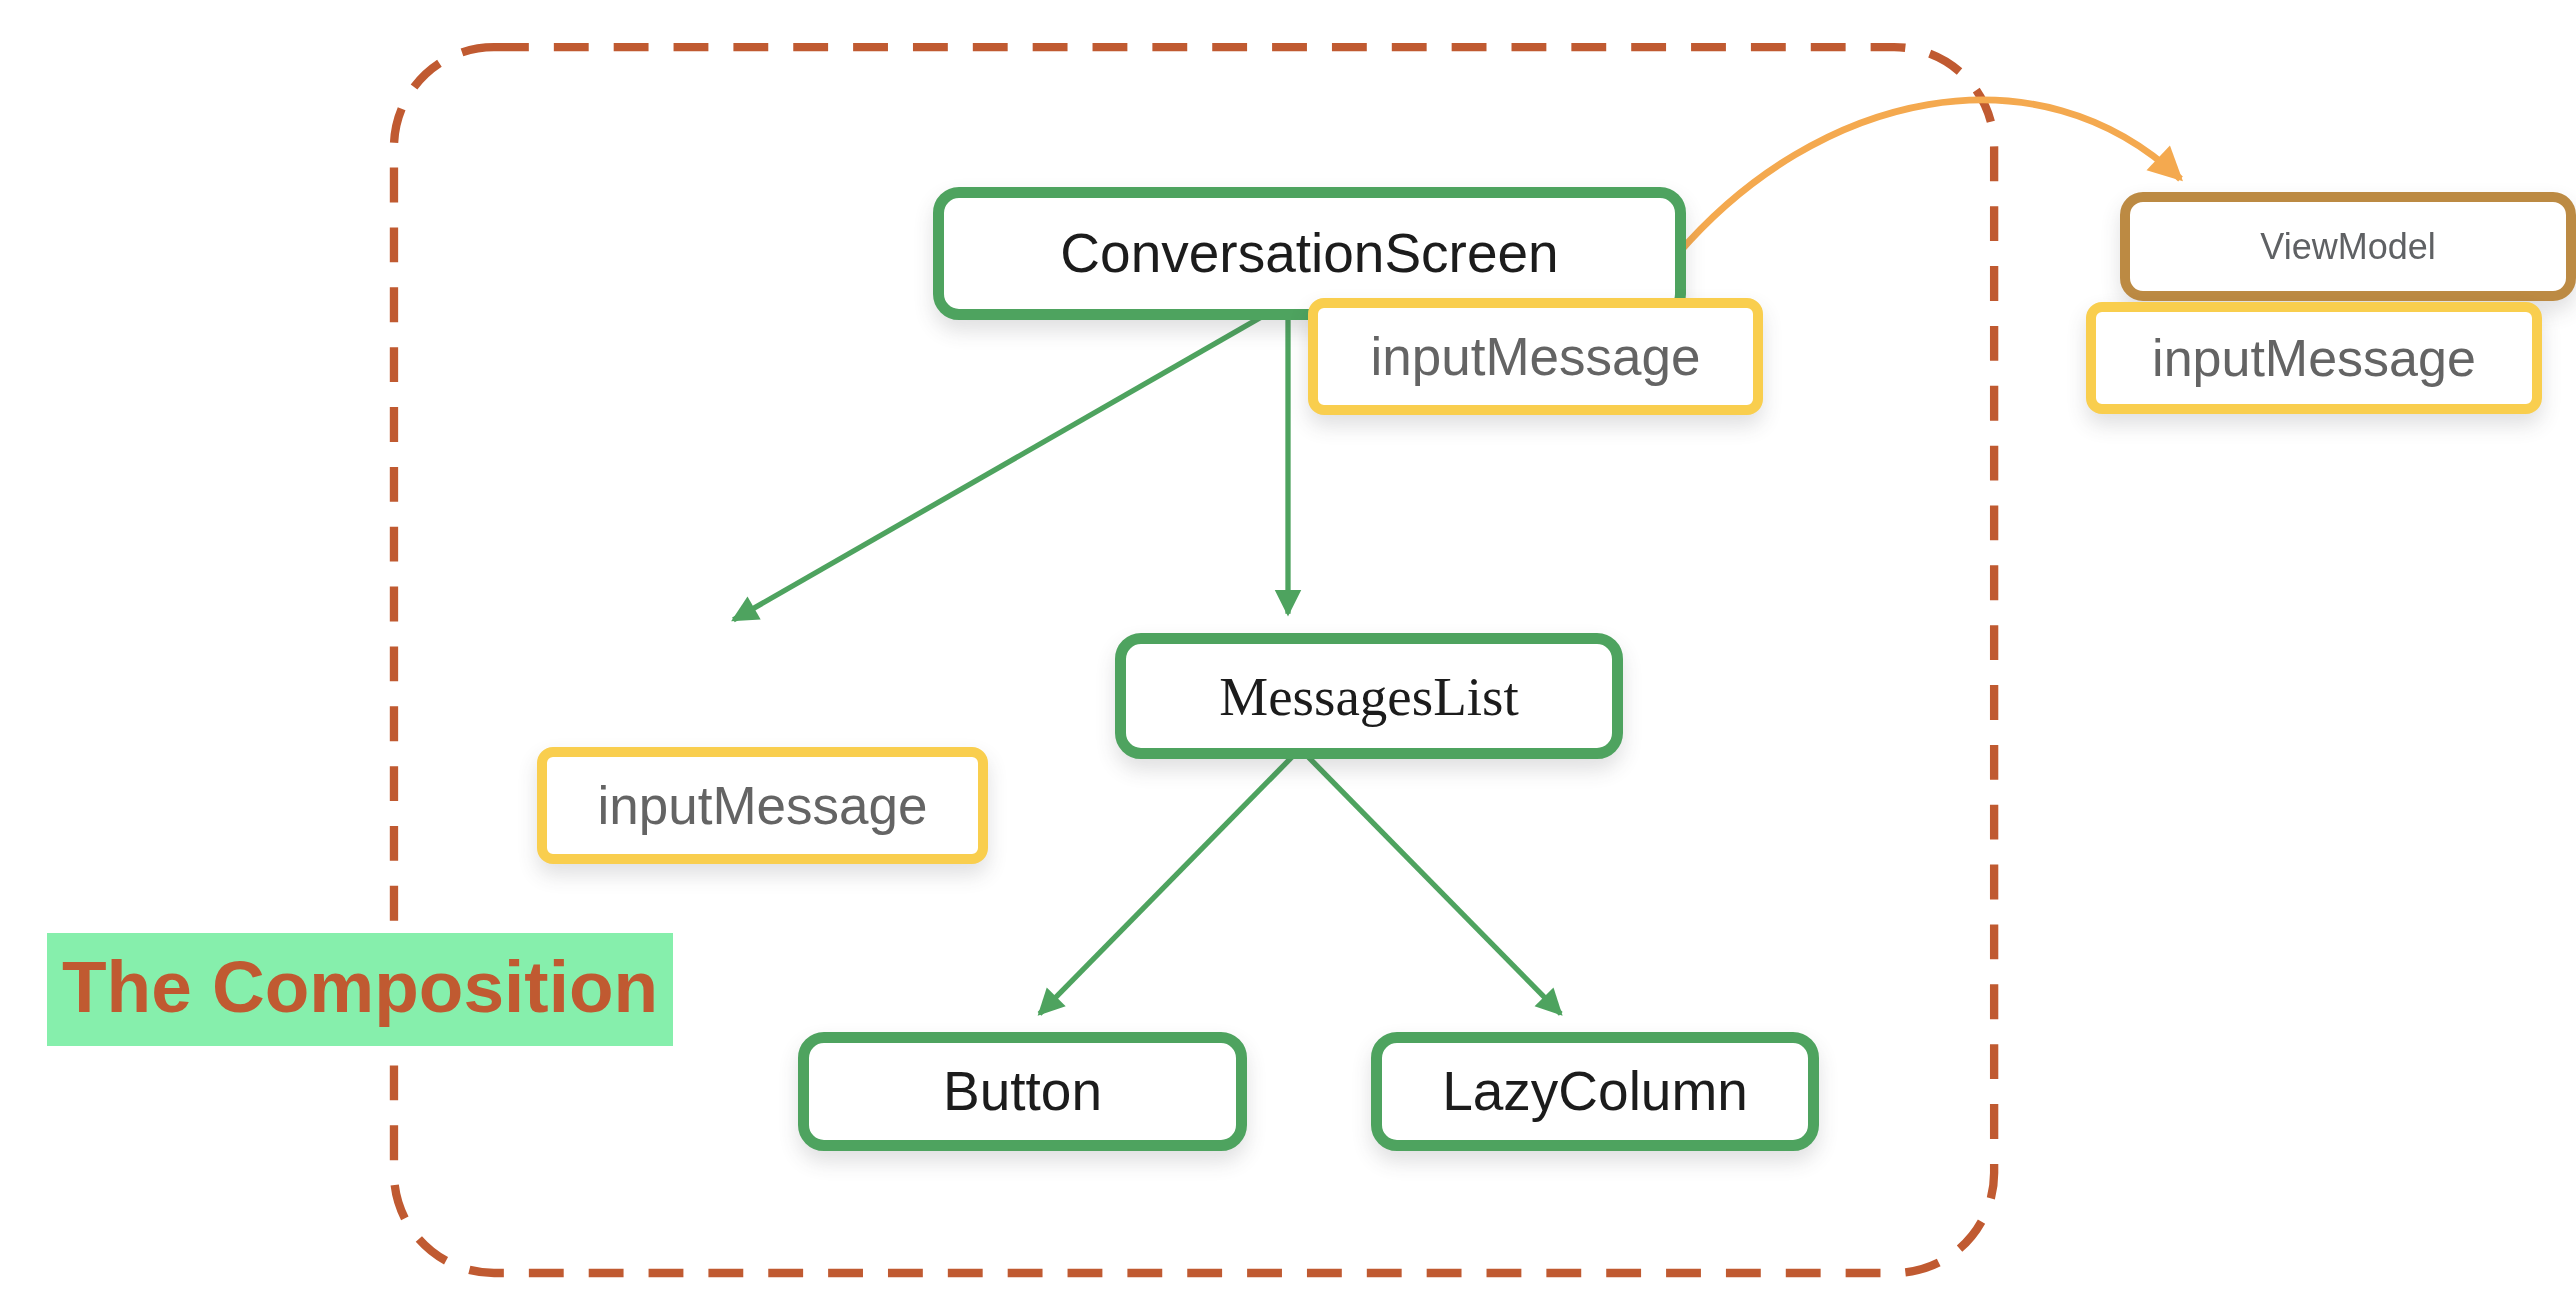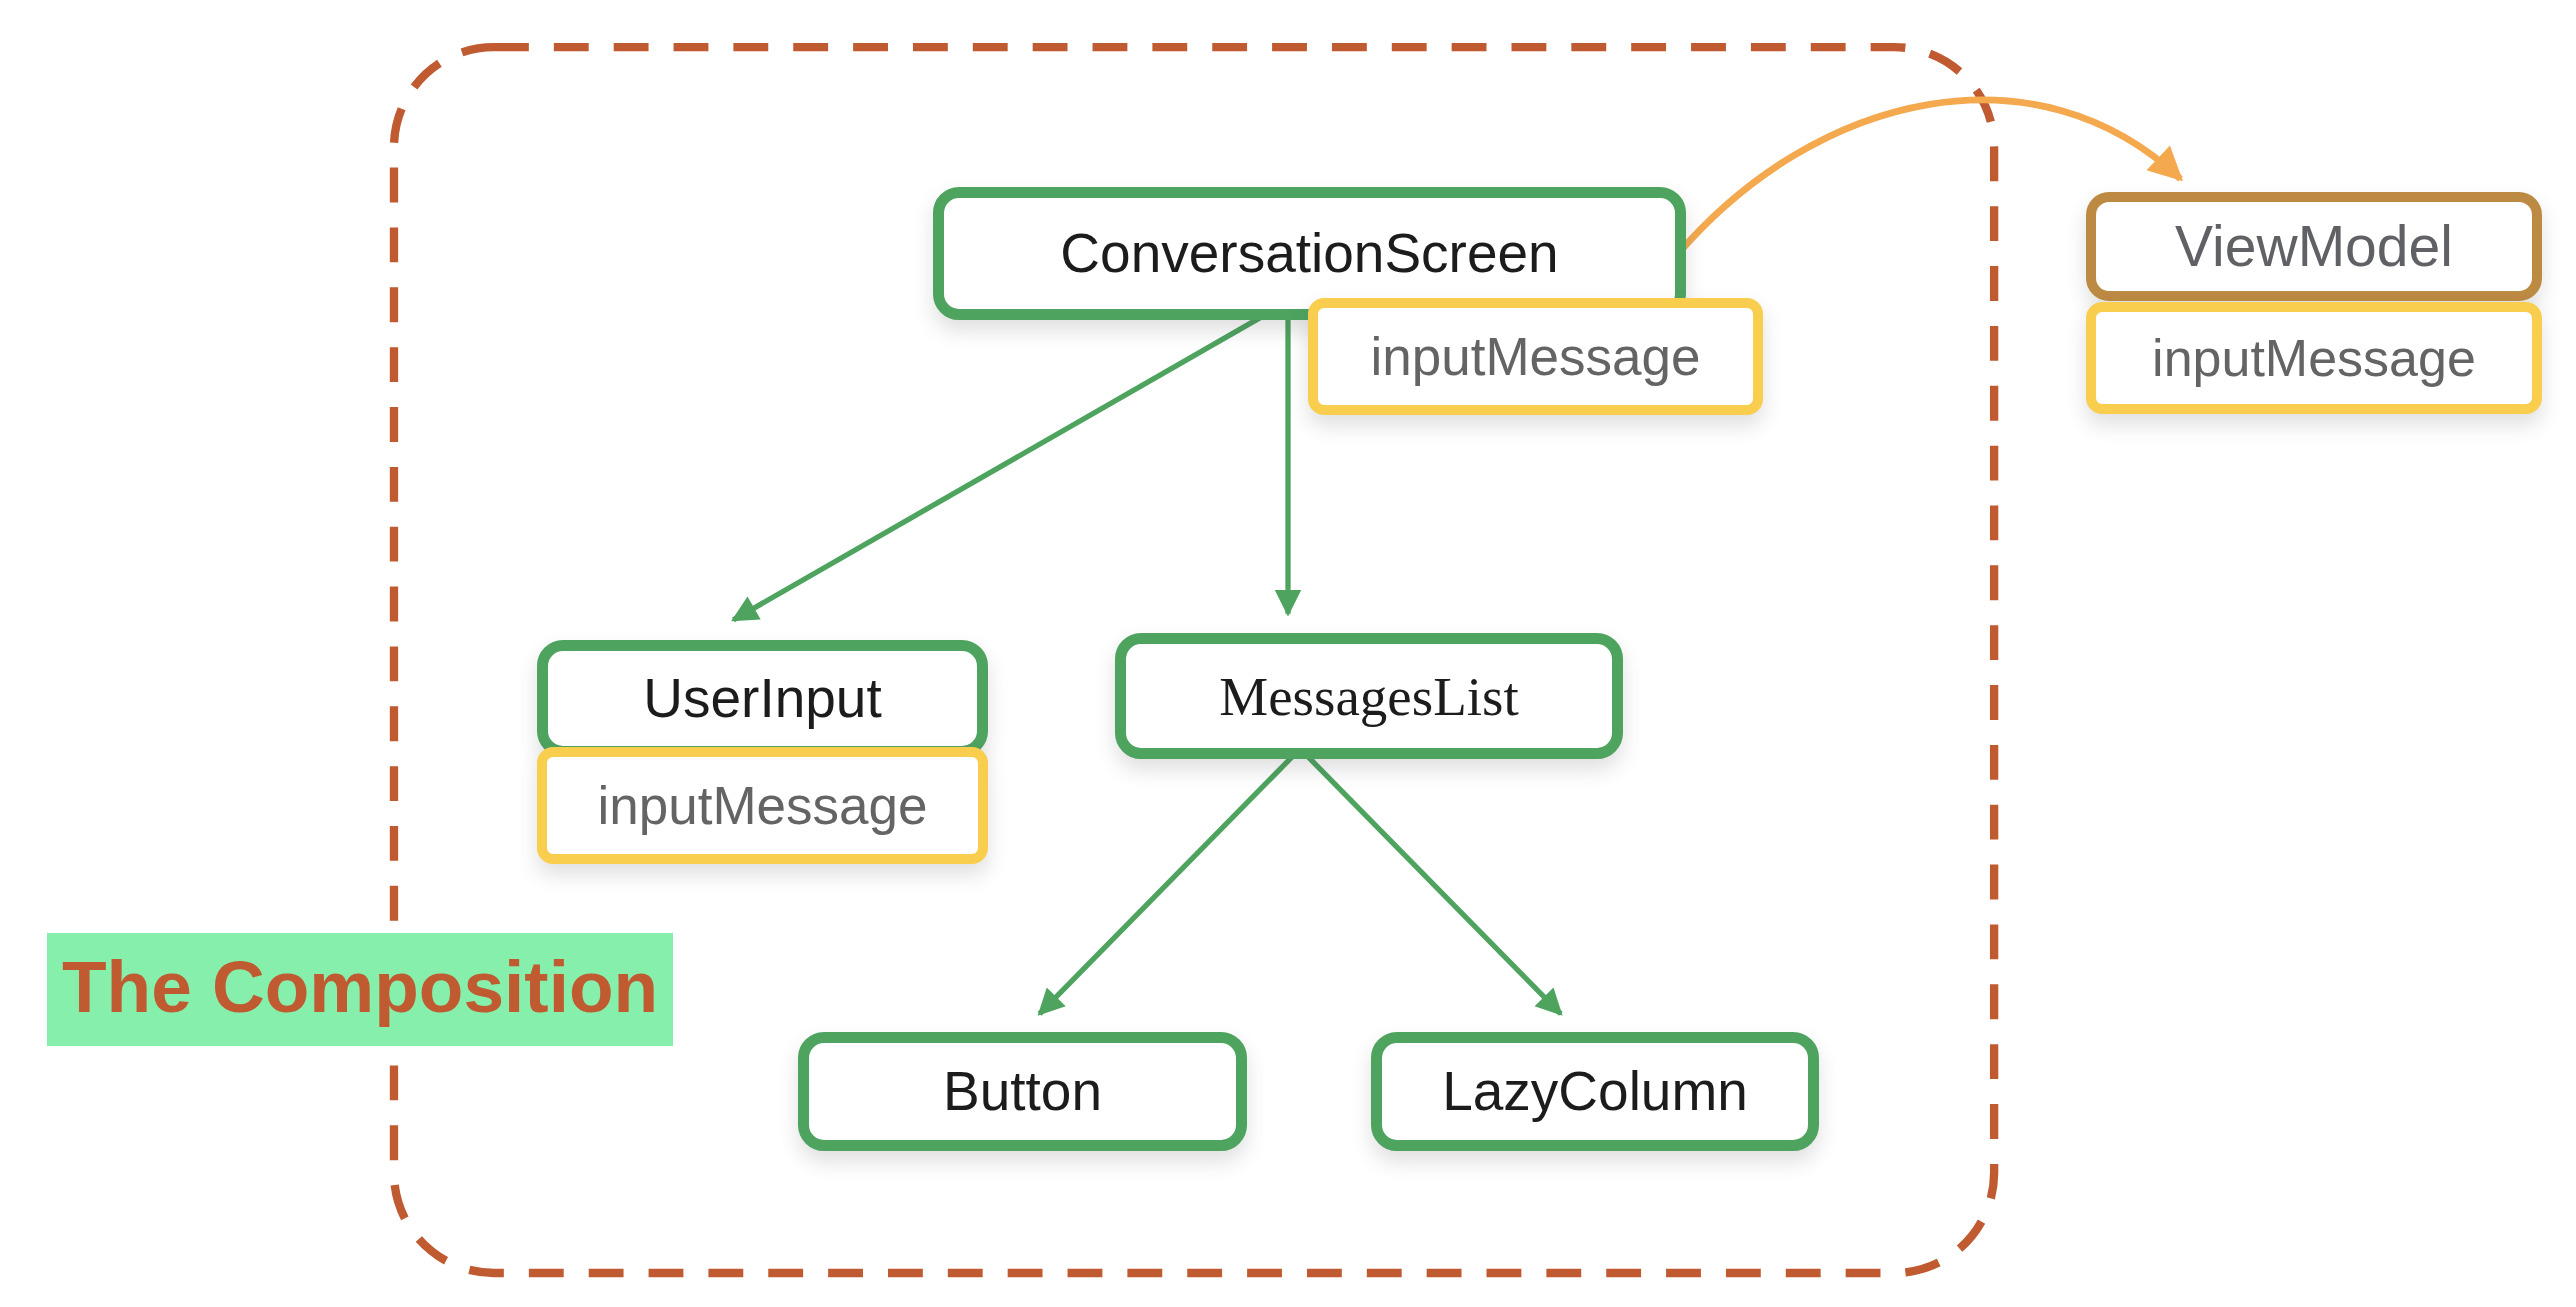--- a/index.html
+++ b/index.html
@@ -47,22 +47,23 @@
     border: 10.6px solid #f9ce4e;
     border-radius: 16px;
     color: #646464;
     font-size: 53px;
     z-index: 3;
   }
   .viewmodel {
     border: 10.6px solid #bc8a43;
     border-radius: 23px;
     color: #5f6164;
-    font-size: 57px;
+    font-size: 36px;
     z-index: 2;
+    margin-left: 34px;
   }
   .vm-state {
     font-size: 52px;
   }
   .title {
     position: absolute;
     left: 47px;
     top: 933px;
     font-size: 73px;
     font-weight: bold;
@@ -100,23 +101,20 @@
   </svg>
 
   <div class="node composable" style="left:933px; top:177px; width:753px; height:133px;">
     <span class="lbl">ConversationScreen</span>
   </div>
 
   <div class="node state" style="left:1308px; top:298px; width:455px; height:117px;">
     <span class="lbl">inputMessage</span>
   </div>
 
-  <div class="node composable" style="left:537px; top:630px; width:451px; height:117px;">
-    <span class="lbl">UserInput</span>
-  </div>
 
   <div class="node state" style="left:537px; top:747px; width:451px; height:117px;">
     <span class="lbl">inputMessage</span>
   </div>
 
   <div class="node composable" style="left:1115px; top:623px; width:508px; height:126px;font-family:Liberation Serif, serif;">
     <span class="lbl">MessagesList</span>
   </div>
 
   <div class="node composable" style="left:1371px; top:1022px; width:448px; height:119px;">

